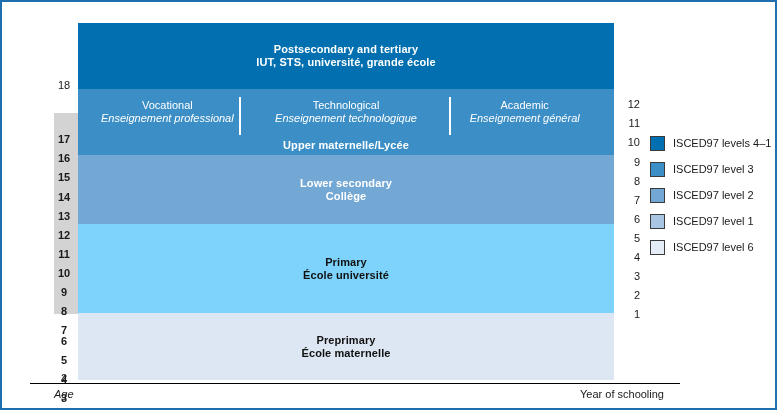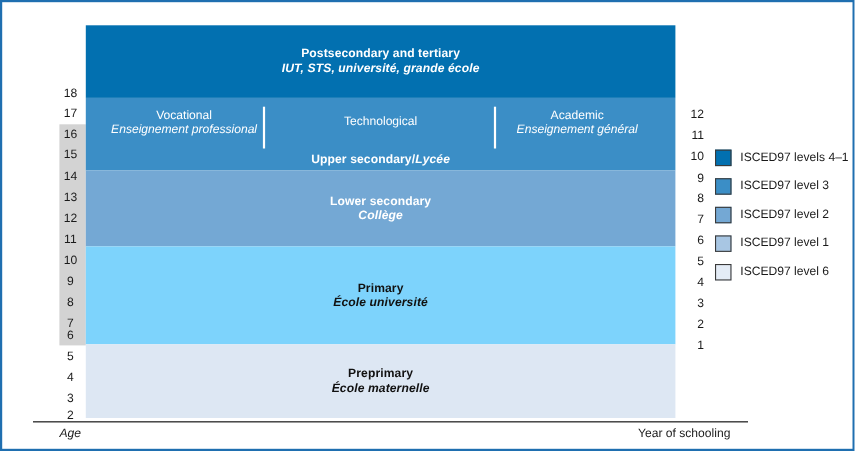--- a/index.html
+++ b/index.html
@@ -42,21 +42,20 @@
     line-height: 1.18;
   }
 
   .band-label {
     font-size: 11px;
     font-weight: bold;
     letter-spacing: 0.1px;
   }
   .band-label .native {
     display: block;
-    font-style: italic;
     font-weight: bold;
   }
 
   .on-dark { color: #ffffff; align-items: center; }
   .on-light { color: #111111; }
 
   
   #tracks-row {
     position: absolute;
     left: 0;
@@ -96,21 +95,21 @@
   .tick-age {
     position: absolute;
     left: 52px;
     width: 20px;
     text-align: center;
     font-size: 11px;
     line-height: 14px;
     height: 14px;
     color: #1a1a1a;
   }
-  .tick-age.bold { font-weight: normal; }
+  .tick-age.bold { font-weight: bold; margin-top: 36px; }
 
   .tick-year {
     position: absolute;
     left: 618px;
     width: 20px;
     text-align: right;
     font-size: 11px;
     line-height: 14px;
     height: 14px;
     color: #1a1a1a;
@@ -188,35 +187,36 @@
     <div id="tracks-row" style="top:66px; height:46px;">
       <div class="track">
         <div>
           <span>Vocational</span>
           <span class="native">Enseignement professional</span>
         </div>
       </div>
       <div class="track">
         <div>
           <span>Technological</span>
+          <span class="native">Enseignement technologique</span>
         </div>
       </div>
       <div class="track">
         <div>
           <span>Academic</span>
           <span class="native">Enseignement général</span>
         </div>
       </div>
       <div class="divider" style="left:161px; top:8px; height:38px;"></div>
       <div class="divider" style="left:371px; top:8px; height:38px;"></div>
     </div>
 
     <div class="band on-dark" style="top:112px; height:20px; background:transparent;">
       <div class="band-label">
-        <span>Upper secondary/</span><span class="native" style="display:inline;">Lycée</span>
+        <span>Upper maternelle/</span><span class="native" style="display:inline;">Lycée</span>
       </div>
     </div>
 
     <div class="band on-dark" style="top:132px; height:69px; background:#74a8d4;">
       <div class="band-label">
         <span>Lower secondary</span>
         <span class="native">Collège</span>
       </div>
     </div>
 

